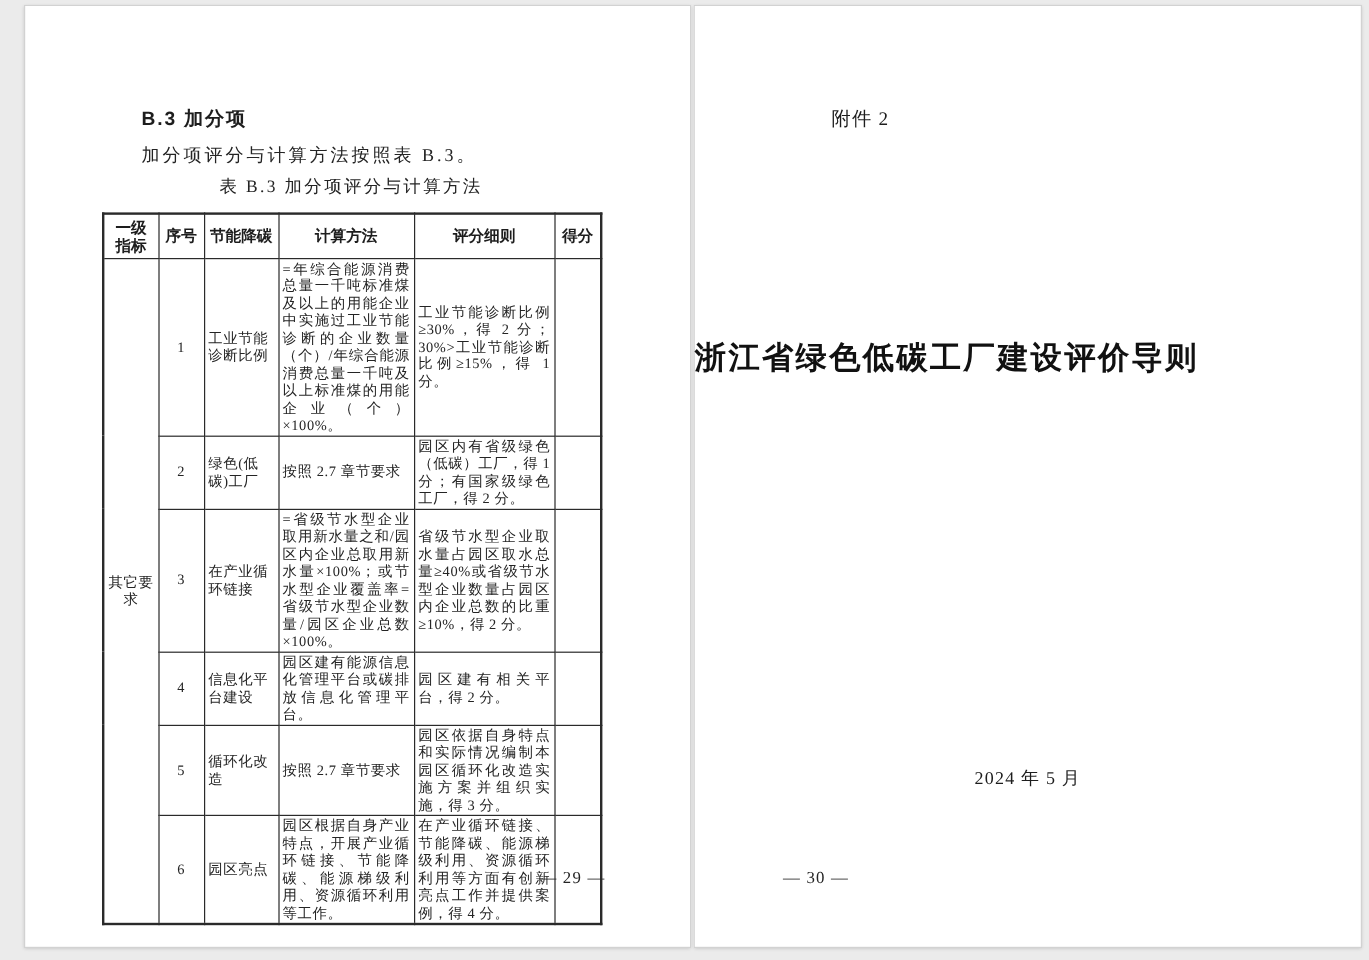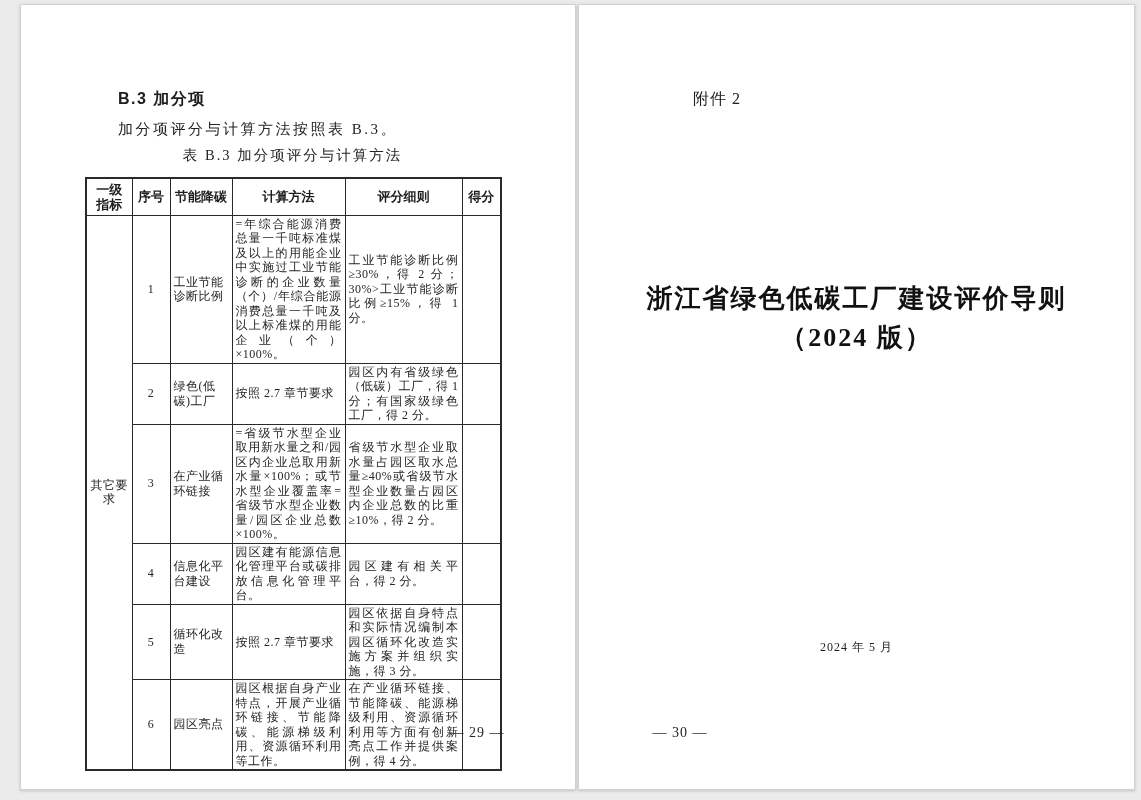--- a/index.html
+++ b/index.html
@@ -121,21 +121,21 @@
     font-size: 16px;
     letter-spacing: 1px;
     color: #1d1d1d;
     margin-left: 44px;
   }
   .doc-title {
     position: absolute;
     top: 274px;
     left: 0;
     width: 100%;
-    text-align: center;
+    text-align: left;
     font-weight: bold;
     font-size: 26px;
     line-height: 39px;
     letter-spacing: 2px;
     color: #111;
   }
   .issuer {
     position: absolute;
     top: 600px;
     left: 0;
@@ -144,21 +144,21 @@
     font-size: 17px;
     letter-spacing: 1.5px;
     color: #1d1d1d;
   }
   .pub-date {
     position: absolute;
     top: 634px;
     left: 0;
     width: 100%;
     text-align: center;
-    font-size: 12px;
+    font-size: 15px;
     letter-spacing: 1px;
     color: #1d1d1d;
   }
 </style>
 </head>
 <body>
 
 <div class="canvas">
 
   <div class="page page-left">
@@ -233,19 +233,18 @@
         </tbody>
       </table>
     </div>
     <div class="pageno pageno-left">— 29 —</div>
   </div>
 
   <div class="page page-right">
     <div class="attachment-label">附件 2</div>
     <div class="doc-title">
       <div>浙江省绿色低碳工厂建设评价导则</div>
-      <div>（2024 版）</div>
     </div>
     <div class="pub-date">2024 年 5 月</div>
     <div class="pageno pageno-right">— 30 —</div>
   </div>
 
 </div>
 
 </body></html>

